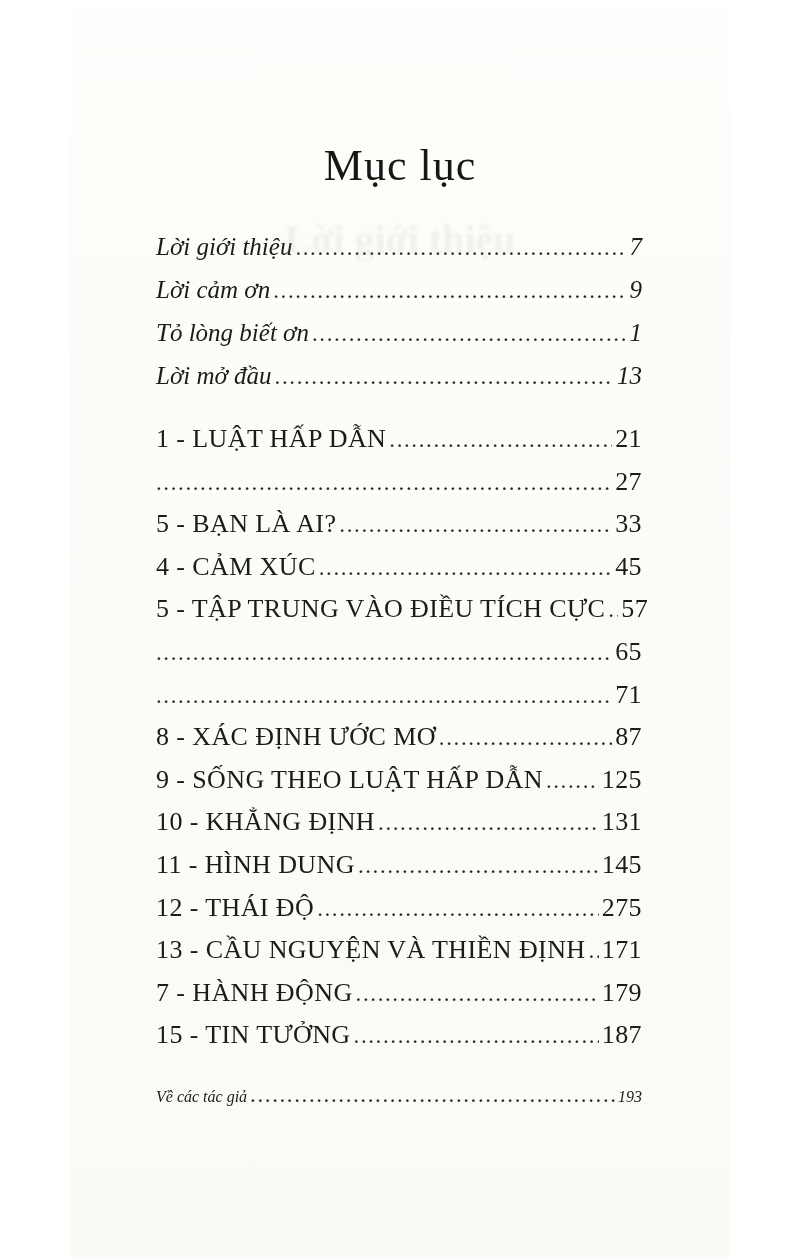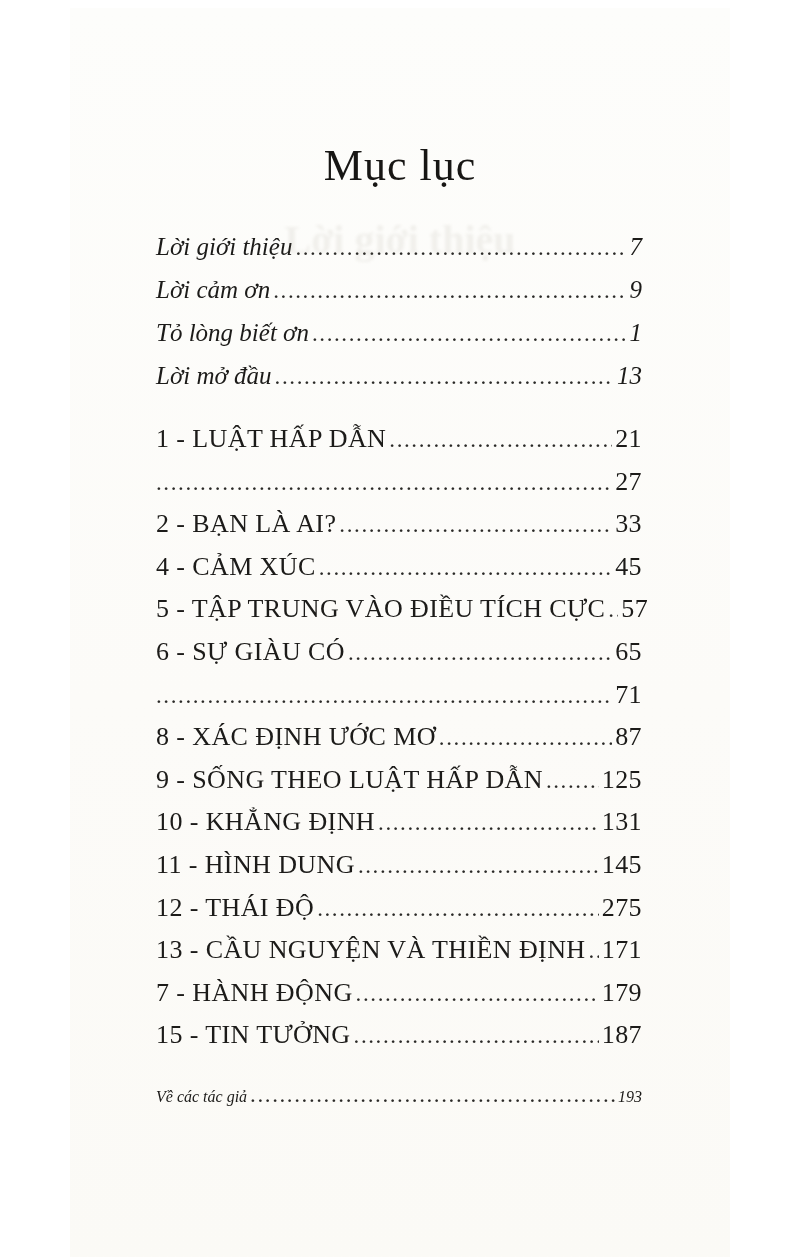--- a/index.html
+++ b/index.html
@@ -137,39 +137,38 @@
     <span class="leader"></span>
     <span class="pagenum">21</span>
   </div>
 
   <div class="row">
     <span class="leader"></span>
     <span class="pagenum">27</span>
   </div>
 
   <div class="row">
-    <span class="label">2 - BẠN LÀ AI?</span>
+    <span class="label">5 - BẠN LÀ AI?</span>
     <span class="leader"></span>
     <span class="pagenum">33</span>
   </div>
 
   <div class="row">
     <span class="label">4 - CẢM XÚC</span>
     <span class="leader"></span>
     <span class="pagenum">45</span>
   </div>
 
   <div class="row">
     <span class="label">5 - TẬP TRUNG VÀO ĐIỀU TÍCH CỰC</span>
     <span class="leader"></span>
     <span class="pagenum">57</span>
   </div>
 
   <div class="row">
-    <span class="label">6 - SỰ GIÀU CÓ</span>
     <span class="leader"></span>
     <span class="pagenum">65</span>
   </div>
 
   <div class="row">
     <span class="leader"></span>
     <span class="pagenum">71</span>
   </div>
 
   <div class="row">

